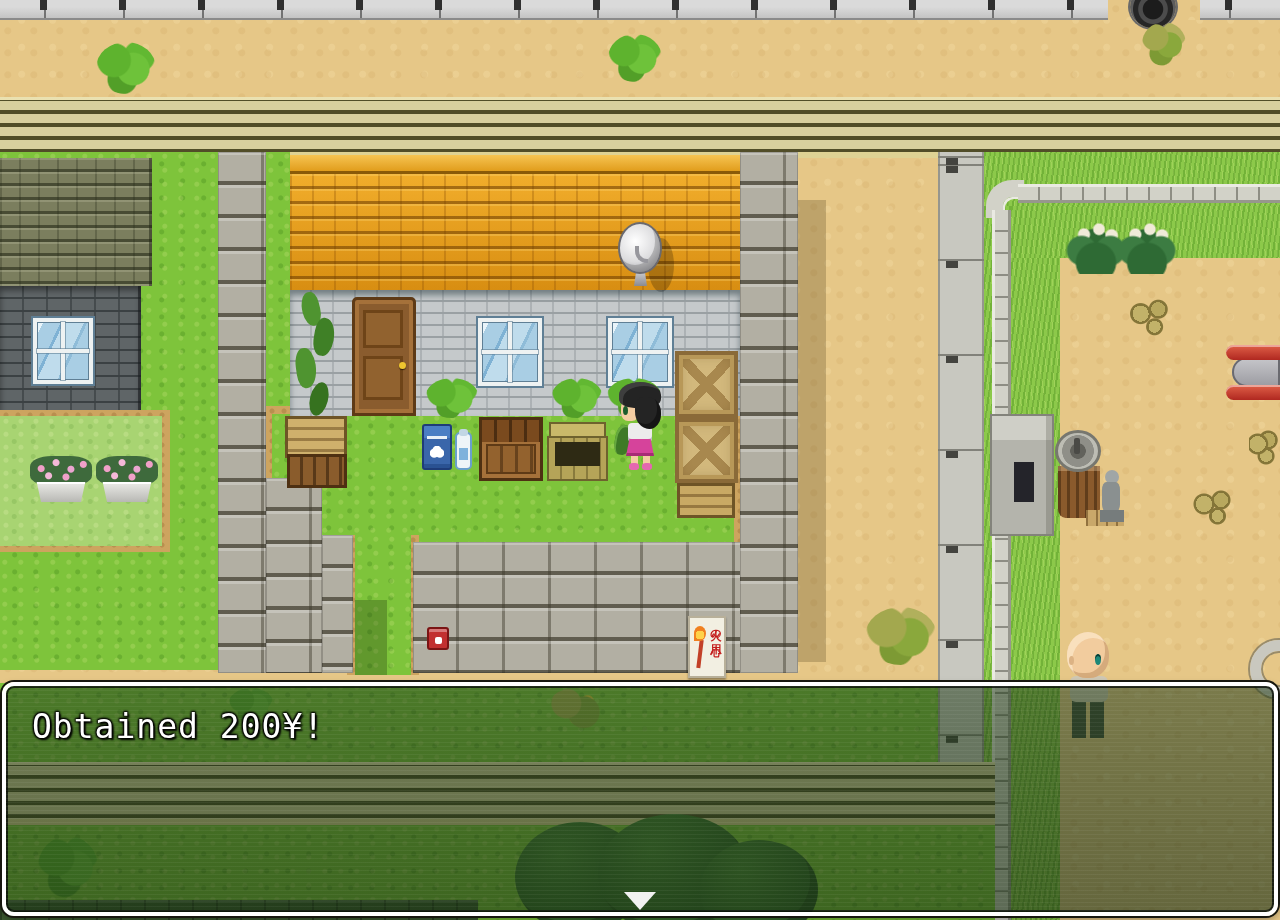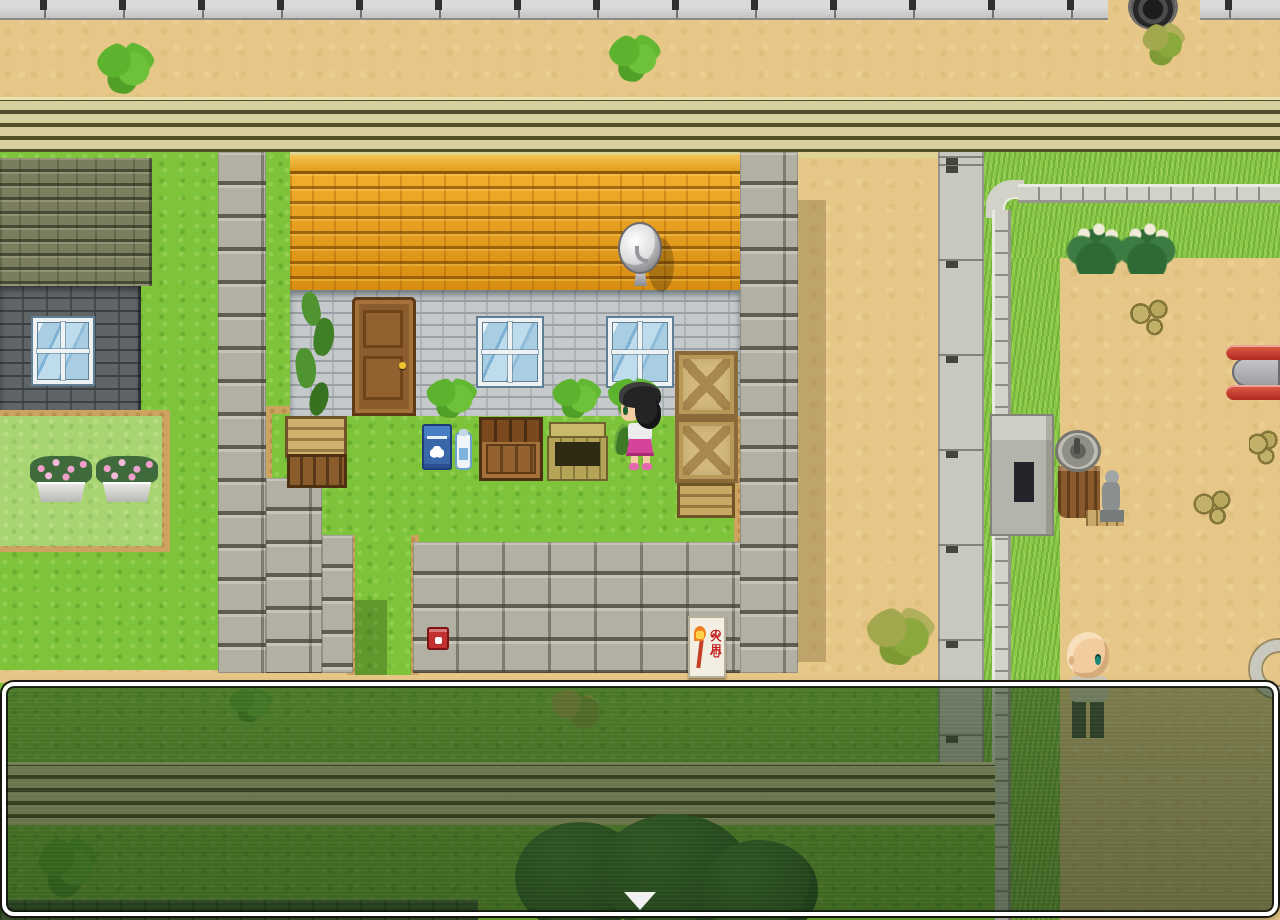--- a/index.html
+++ b/index.html
@@ -322,16 +322,17 @@
     <span class="a" style="left:8px;top:66px;width:14px;height:40px;background:#3f4a3c;"></span>
     <span class="a" style="left:26px;top:66px;width:14px;height:40px;background:#3f4a3c;"></span>
     <span class="a" style="left:6px;top:44px;width:38px;height:26px;background:#cfc8b4;border-radius:6px;"></span>
     <span class="a" style="left:3px;top:0;width:42px;height:46px;background:#f2cc9e;border-radius:50% 50% 46% 46%;box-shadow:inset 5px 6px 0 rgba(255,240,215,.55), inset -4px -5px 0 rgba(160,110,60,.35);"></span>
     <span class="a" style="left:31px;top:22px;width:6px;height:11px;background:#1d8878;border-radius:50%;box-shadow:inset 0 2px 0 #083b34;"></span>
     <span class="a" style="left:5px;top:24px;width:5px;height:9px;background:#dcb284;border-radius:50%;"></span>
   </div>
 
   <div class="a msgwin">
     <div class="scan"></div>
+    <div class="msgtext">Obtained 200¥!</div>
   </div>
   <div class="a pausearrow"></div>
 
 </div>
 
 </body></html>

